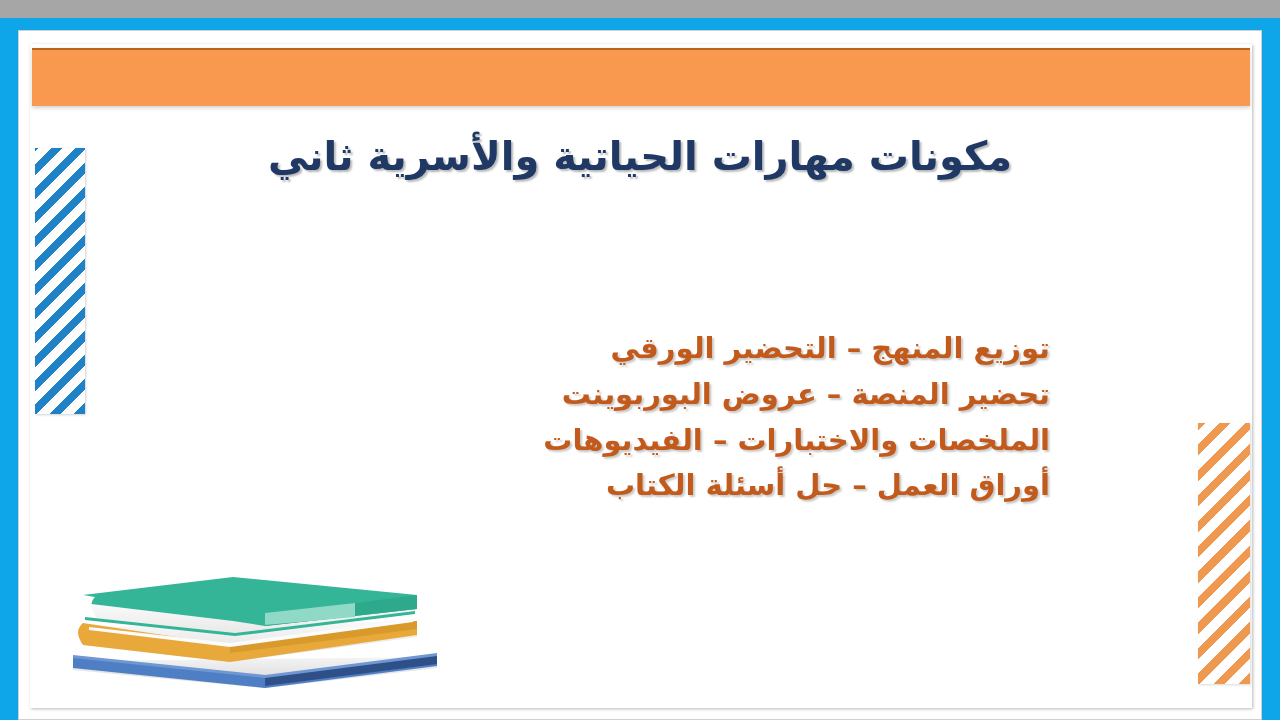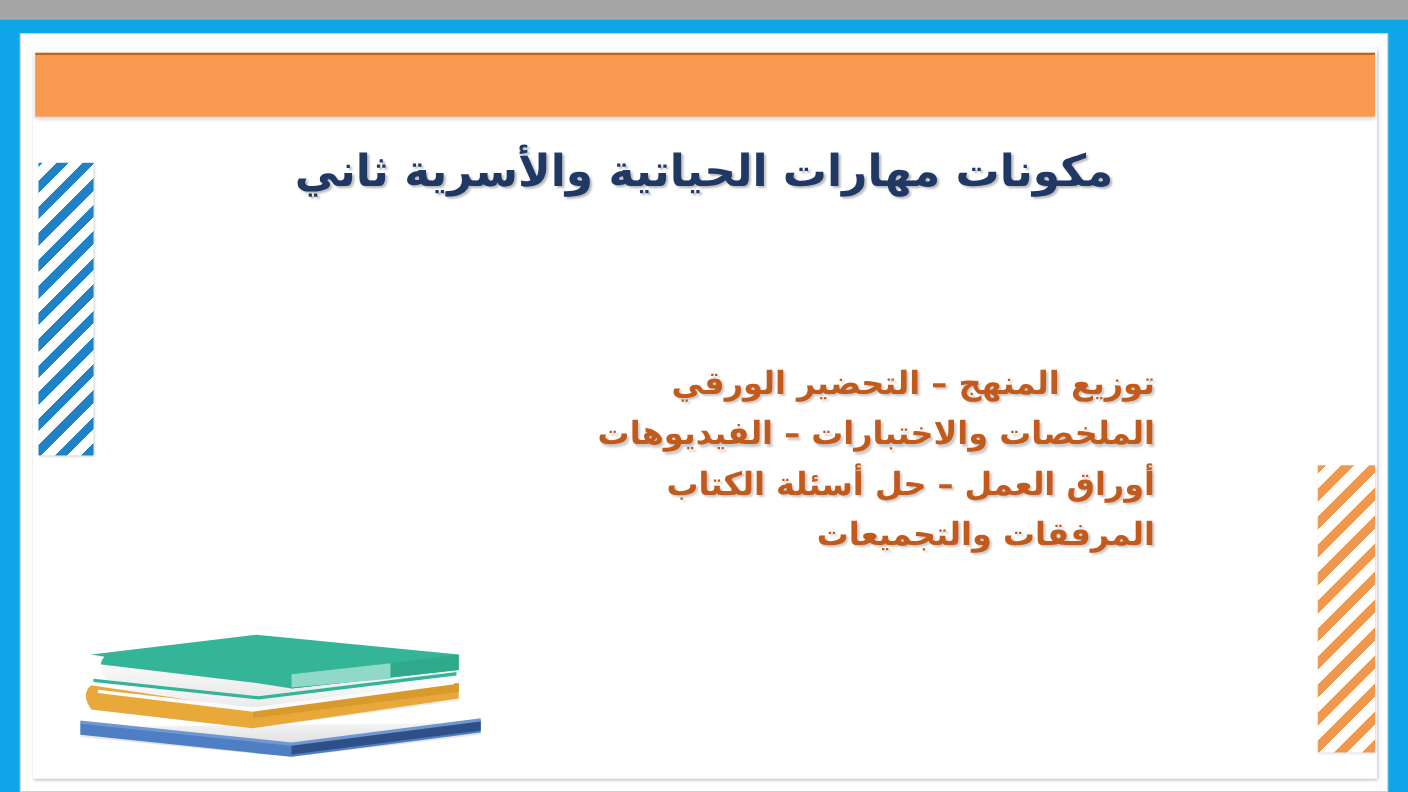--- a/index.html
+++ b/index.html
@@ -149,23 +149,23 @@
     <div class="stripe-block" id="orange-stripes"></div>
 
     <div id="text-area">
 
       <div id="title-block">
         <div class="title-line">مكونات مهارات الحياتية والأسرية ثاني</div>
       </div>
 
       <div id="body-block">
         <div class="body-line">توزيع المنهج – التحضير الورقي</div>
+        <div class="body-line">تحضير المنصة – عروض البوربوينت</div>
         <div class="body-line">الملخصات والاختبارات – الفيديوهات</div>
         <div class="body-line">أوراق العمل – حل أسئلة الكتاب</div>
-        <div class="body-line">المرفقات والتجميعات</div>
       </div>
 
     </div>
 
     <div id="books-illustration">
       <svg width="390" height="125" viewBox="0 0 390 125" xmlns="http://www.w3.org/2000/svg">
         <defs>
           <linearGradient id="gPagesTop" x1="0" y1="0" x2="0" y2="1">
             <stop offset="0%" stop-color="#ffffff"></stop>
             <stop offset="100%" stop-color="#e9e9e9"></stop>

